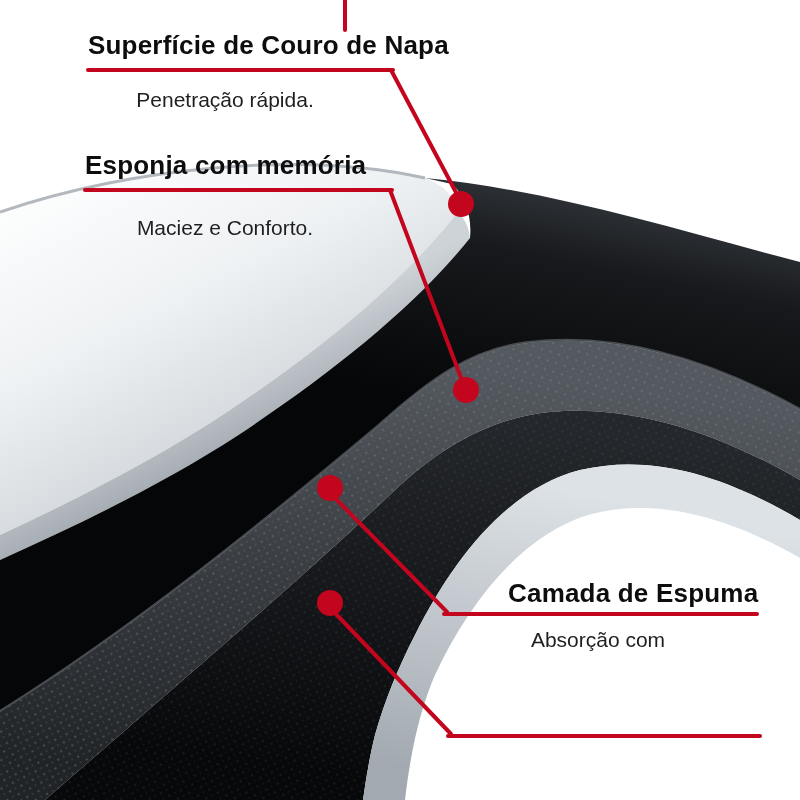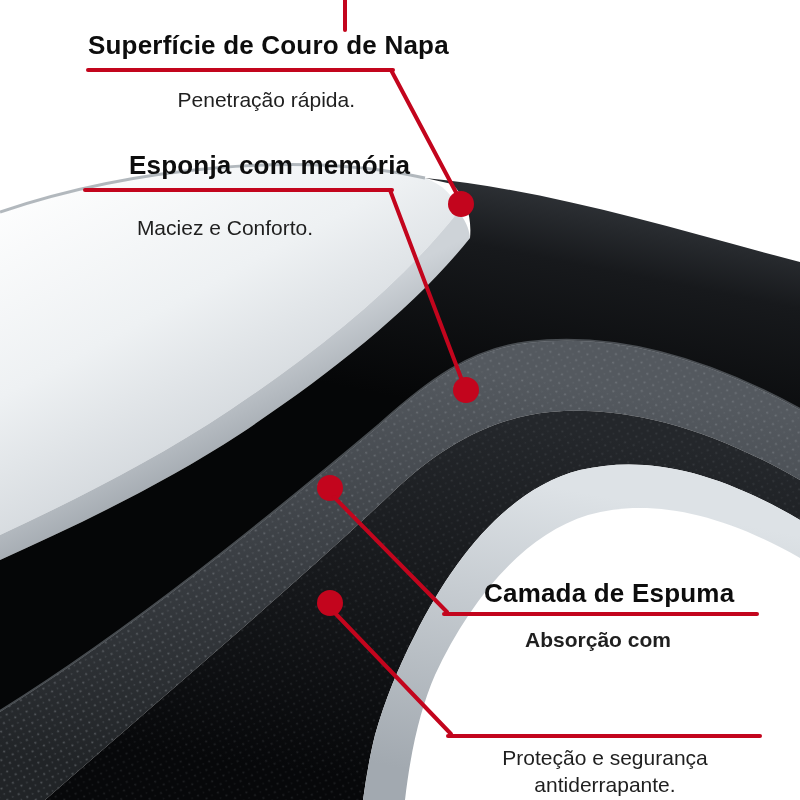--- a/index.html
+++ b/index.html
@@ -10,27 +10,27 @@
   .stage > svg{position:absolute;left:0;top:0;}
   .callout-title{
     position:absolute;font-weight:bold;font-size:26px;color:#0d0d0d;
     white-space:nowrap;letter-spacing:0.2px;
   }
   .callout-desc{
     position:absolute;font-size:21px;line-height:27px;color:#1f1f1f;text-align:center;
   }
   
   .c1-title{left:88px;top:30px;}
-  .c1-desc{left:95px;top:86px;width:260px;text-align:right;}
+  .c1-desc{left:95px;top:86px;width:260px;}
   
-  .c2-title{left:85px;top:150px;margin-left:44px;}
+  .c2-title{left:85px;top:150px;}
   .c2-desc{left:105px;top:206px;width:240px;margin-top:8px;}
   
-  .c3-title{left:484px;top:578px;}
-  .c3-desc{left:448px;top:626px;width:300px;font-weight:bold;}
+  .c3-title{left:508px;top:578px;}
+  .c3-desc{left:448px;top:626px;width:300px;}
   
   .c4-title{left:460px;top:700px;}
   .c4-desc{left:455px;top:744px;width:300px;}
 
   .callout-line{stroke:#c3051d;stroke-width:4;fill:none;stroke-linecap:round;}
   .callout-dot{fill:#c3051d;}
 </style>
 </head>
 <body>
 
@@ -114,18 +114,14 @@
   <div class="callout-title c2-title">Esponja com memória</div>
   <div class="callout-desc c2-desc">
     <div>Maciez e Conforto.</div>
   </div>
 
   <div class="callout-title c3-title">Camada de Espuma</div>
   <div class="callout-desc c3-desc">
     <div>Absorção com</div>
   </div>
 
-  <div class="callout-desc c4-desc">
-    <div>Proteção e segurança</div>
-    <div>antiderrapante.</div>
-  </div>
 
 </div>
 
 </body></html>

